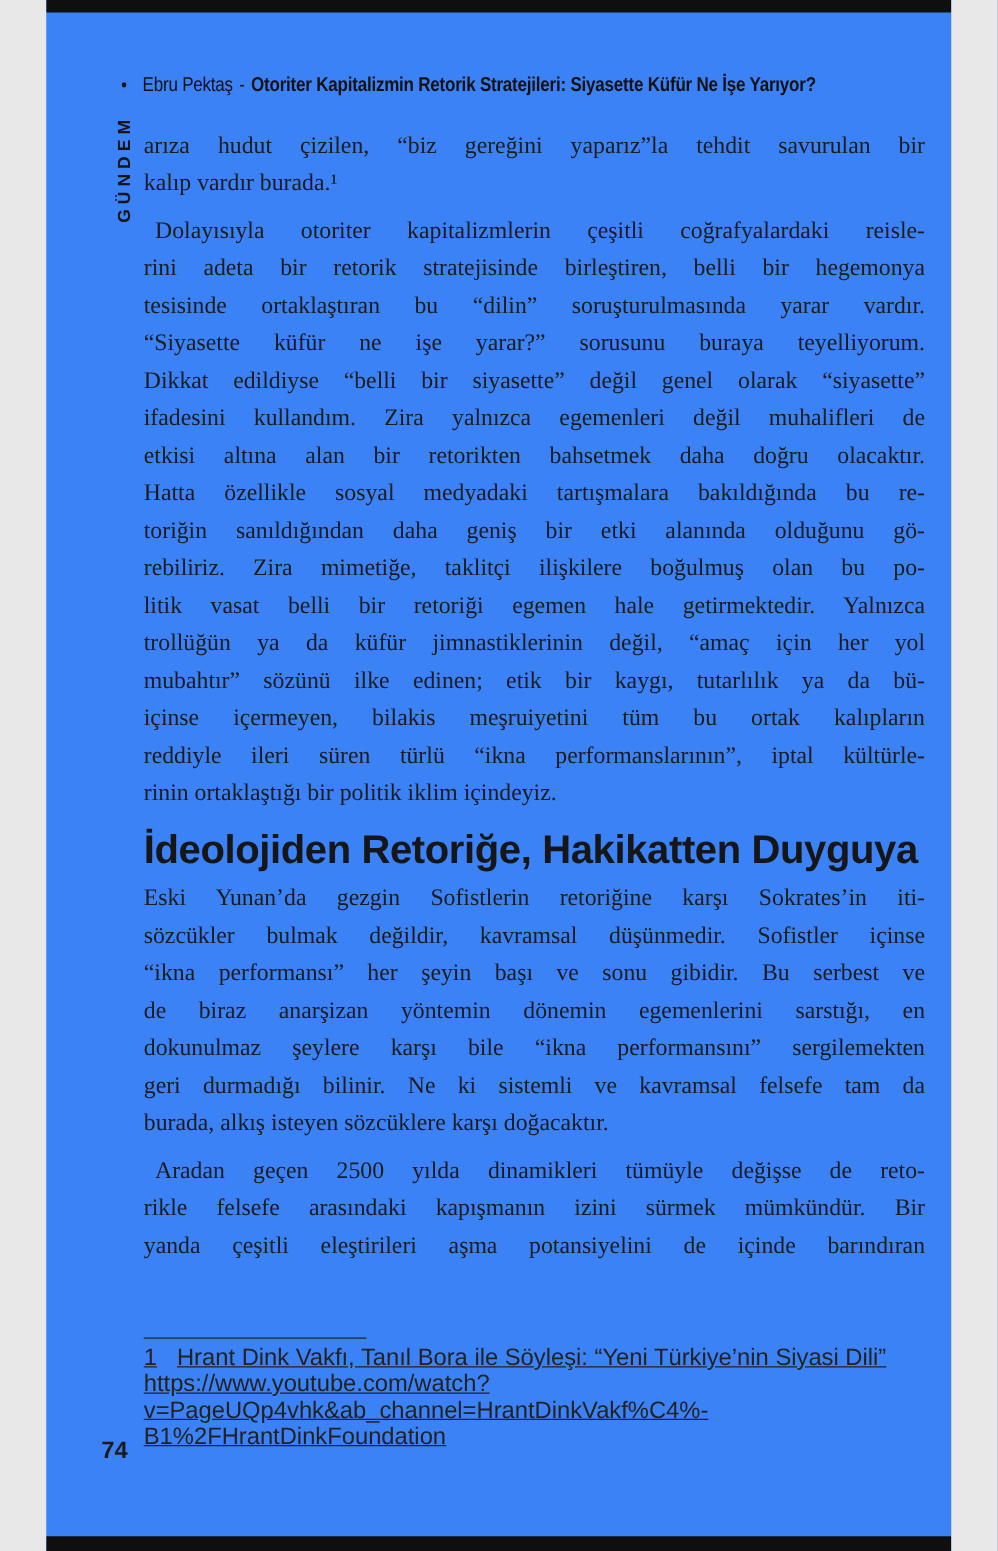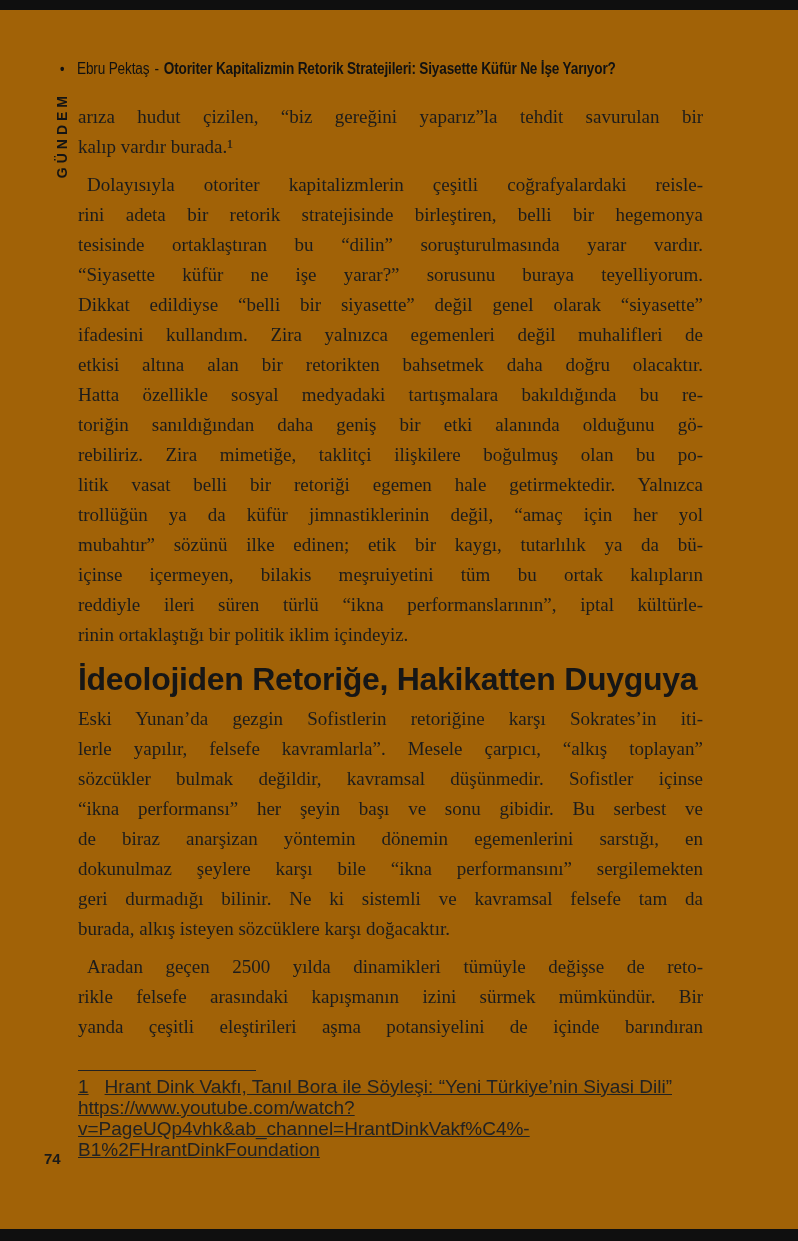--- a/index.html
+++ b/index.html
@@ -1,20 +1,20 @@
 <!DOCTYPE html>
 <html lang="tr"><head>
 <meta charset="utf-8">
 <style>
   html, body { margin: 0; padding: 0; background: #e8e8e8; }
   .page {
     position: relative;
-    width: 798px;
+    width: 724px;
     height: 1241px;
-    background: #a16207;
+    background: #3b82f6;
     overflow: hidden;
     font-family: "Liberation Sans", sans-serif;
     color: #1f1f1f;
     margin: 0 auto;
   }
   .top-bar {
     position: absolute; top: 0; left: 0;
     width: 100%; height: 10px;
     background: #0f0f0f;
   }
@@ -86,21 +86,21 @@
   }
   .footnote-rule {
     width: 178px;
     border-top: 1.5px solid #222;
     margin-bottom: 5px;
   }
   .footnote .fn-marker { margin-right: 16px; }
   .page-number {
     position: absolute;
     left: 44px; top: 1150px;
-    font-size: 15px;
+    font-size: 19px;
     font-weight: 700;
     color: #1a1a1a;
   }
 </style>
 </head>
 <body>
 
 <div class="page">
 
   <div class="top-bar"></div>
@@ -132,21 +132,20 @@
         <div class="line">litik vasat belli bir retoriği egemen hale getirmektedir. Yalnızca</div>
         <div class="line">trollüğün ya da küfür jimnastiklerinin değil, “amaç için her yol</div>
         <div class="line">mubahtır” sözünü ilke edinen; etik bir kaygı, tutarlılık ya da bü-</div>
         <div class="line">içinse içermeyen, bilakis meşruiyetini tüm bu ortak kalıpların</div>
         <div class="line">reddiyle ileri süren türlü “ikna performanslarının”, iptal kültürle-</div>
         <div class="line last">rinin ortaklaştığı bir politik iklim içindeyiz.</div>
       </div>
     <h2 class="section-heading">İdeolojiden Retoriğe, Hakikatten Duyguya</h2>
     <div class="para">
         <div class="line">Eski Yunan’da gezgin Sofistlerin retoriğine karşı Sokrates’in iti-</div>
-        <div class="line">lerle yapılır, felsefe kavramlarla”. Mesele çarpıcı, “alkış toplayan”</div>
         <div class="line">sözcükler bulmak değildir, kavramsal düşünmedir. Sofistler içinse</div>
         <div class="line">“ikna performansı” her şeyin başı ve sonu gibidir. Bu serbest ve</div>
         <div class="line">de biraz anarşizan yöntemin dönemin egemenlerini sarstığı, en</div>
         <div class="line">dokunulmaz şeylere karşı bile “ikna performansını” sergilemekten</div>
         <div class="line">geri durmadığı bilinir. Ne ki sistemli ve kavramsal felsefe tam da</div>
         <div class="line last">burada, alkış isteyen sözcüklere karşı doğacaktır.</div>
       </div>
     <div class="para indent">
         <div class="line">Aradan geçen 2500 yılda dinamikleri tümüyle değişse de reto-</div>
         <div class="line">rikle felsefe arasındaki kapışmanın izini sürmek mümkündür. Bir</div>

